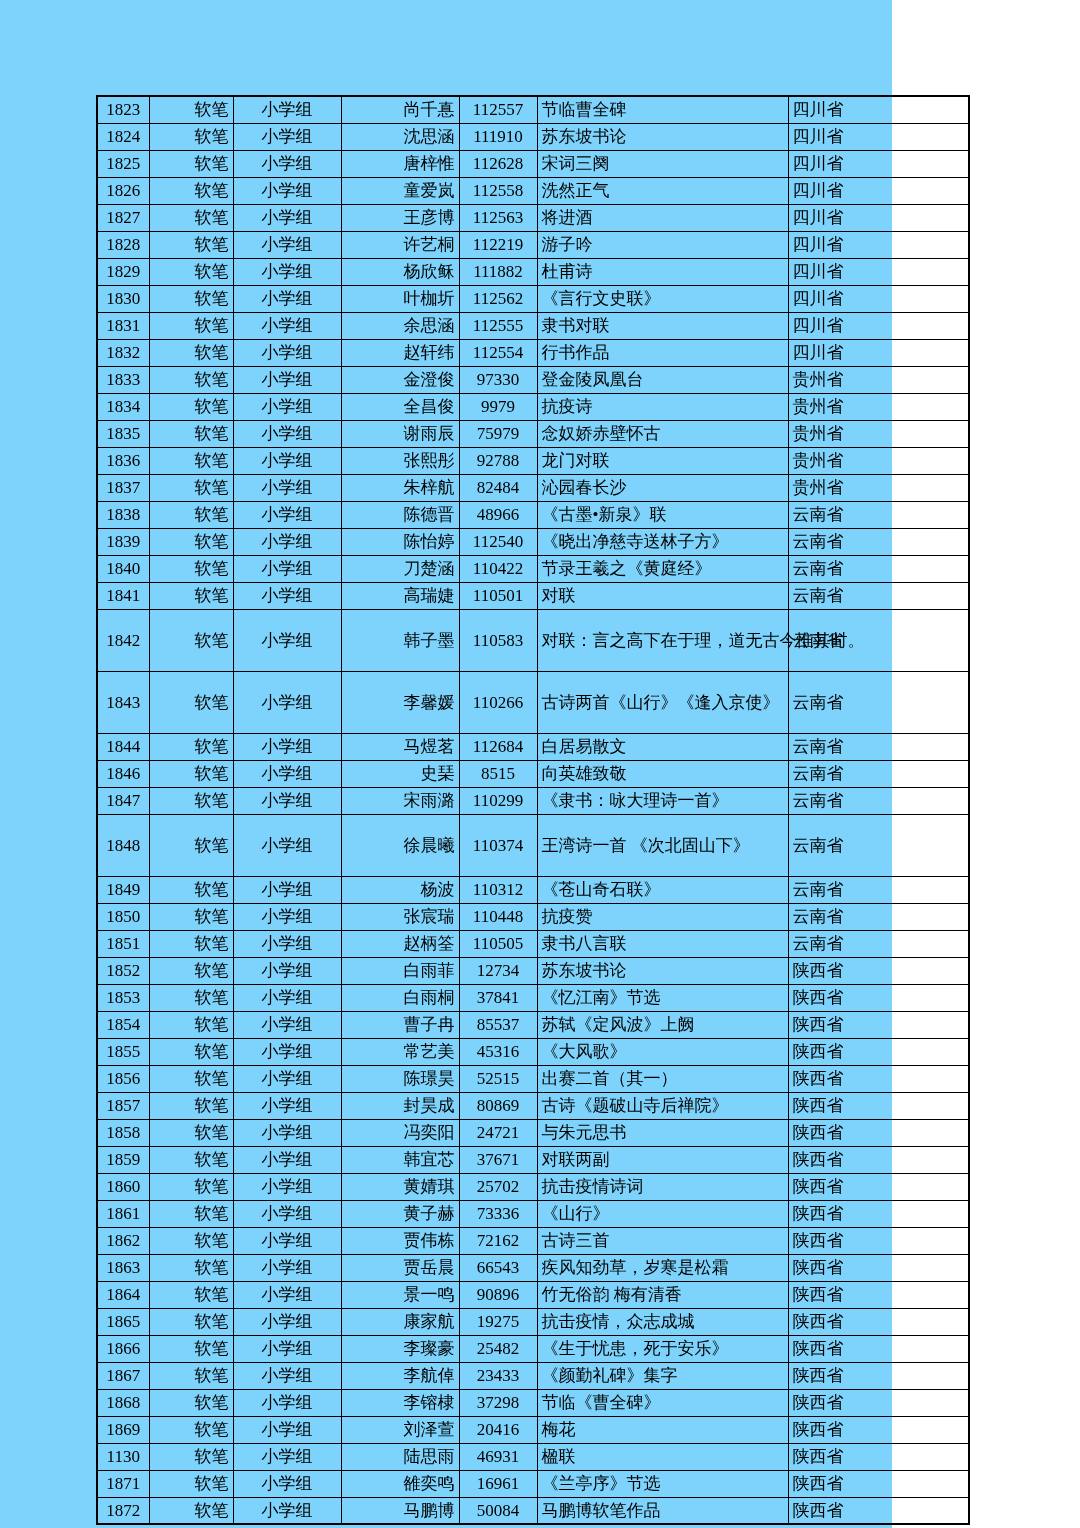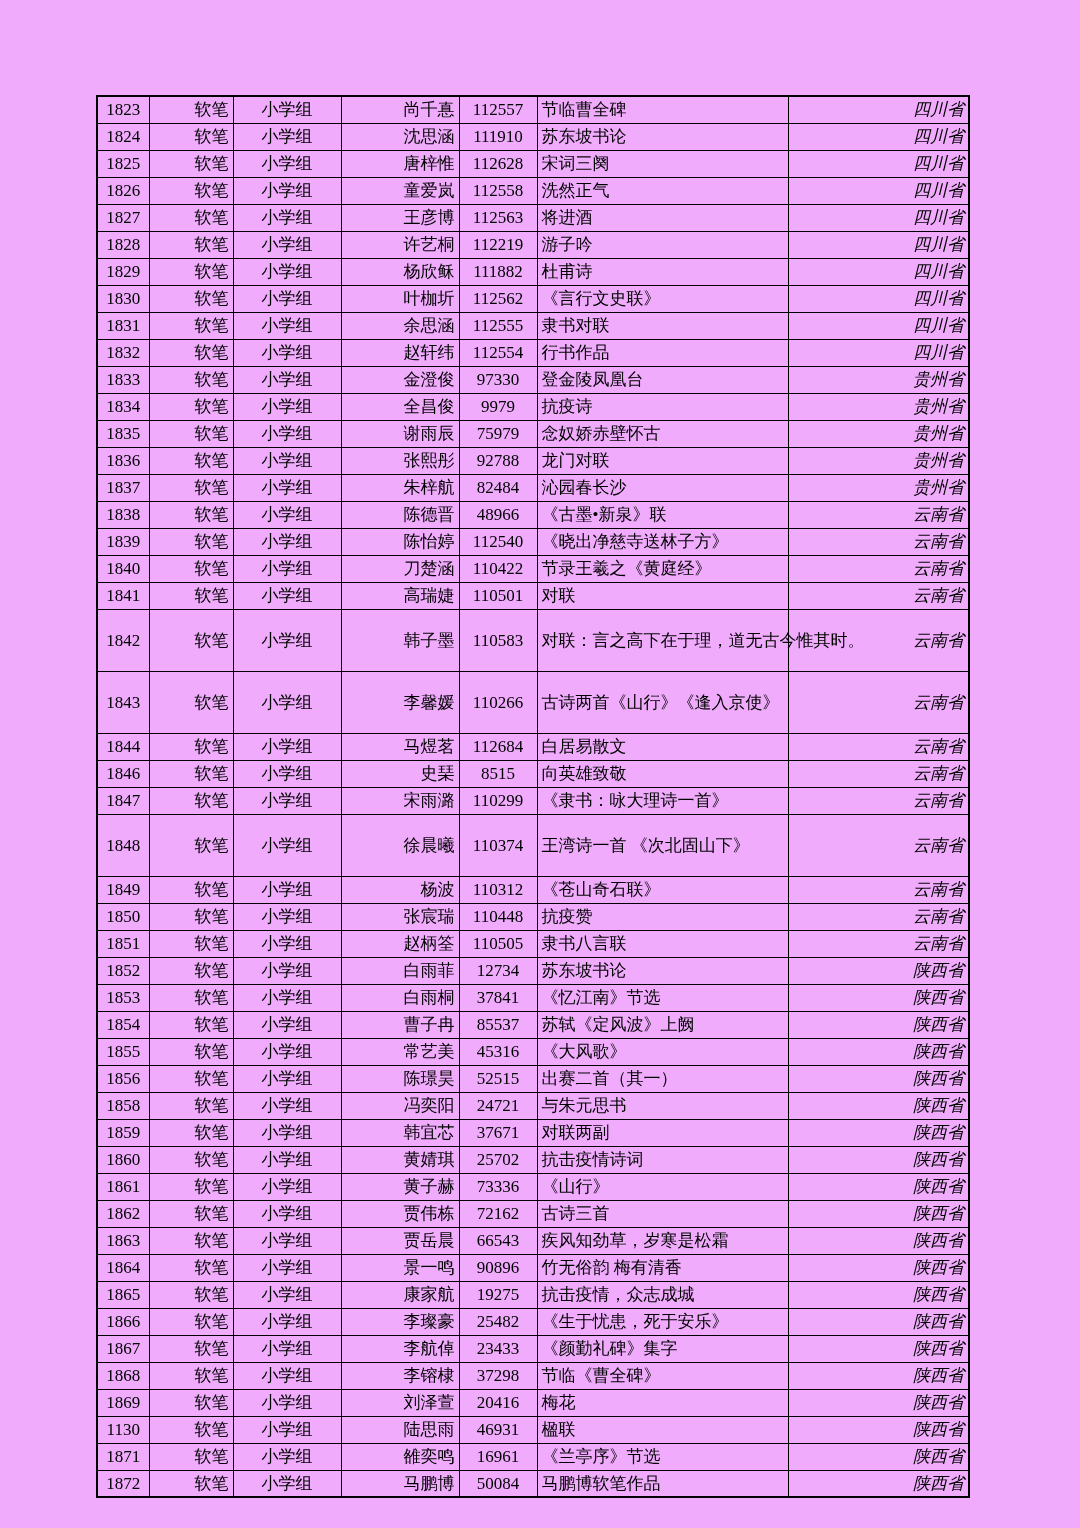--- a/index.html
+++ b/index.html
@@ -12,23 +12,23 @@
     height: 1528px;
     font-family: "Liberation Serif", "DejaVu Serif", serif;
     color: #000000;
     position: relative;
     overflow: hidden;
   }
   .page {
     position: absolute;
     left: 0;
     top: 0;
-    width: 1080px;
+    width: 892px;
     height: 1528px;
-    background: #f0abfc;
+    background: #7dd3fc;
   }
   .table-wrap {
     position: absolute;
     left: 96px;
     top: 95px;
     width: 872px;
   }
   table.roster {
     border-collapse: collapse;
     table-layout: fixed;
@@ -54,21 +54,21 @@
   col.c-num   { width: 78px; }
   col.c-work  { width: 251px; }
   col.c-prov  { width: 181px; }
 
   td.seq  { text-align: center; }
   td.cat  { text-align: right; }
   td.grp  { text-align: center; }
   td.name { text-align: right; }
   td.num  { text-align: center; }
   td.work { text-align: left; white-space: normal; }
-  td.prov { text-align: right; font-style: italic; }
+  td.prov { text-align: left; }
 
   tr.tall td {
     height: 62px;
   }
   tr.tall td.work {
     line-height: 27px;
     padding-top: 2px;
     padding-bottom: 2px;
   }
 
@@ -391,20 +391,29 @@
           <tr>
             <td class="seq">1856</td>
             <td class="cat">软笔</td>
             <td class="grp">小学组</td>
             <td class="name">陈璟昊</td>
             <td class="num">52515</td>
             <td class="work">出赛二首（其一）</td>
             <td class="prov">陕西省</td>
           </tr>
           <tr>
+            <td class="seq">1857</td>
+            <td class="cat">软笔</td>
+            <td class="grp">小学组</td>
+            <td class="name">封昊成</td>
+            <td class="num">80869</td>
+            <td class="work">古诗《题破山寺后禅院》</td>
+            <td class="prov">陕西省</td>
+          </tr>
+          <tr>
             <td class="seq">1858</td>
             <td class="cat">软笔</td>
             <td class="grp">小学组</td>
             <td class="name">冯奕阳</td>
             <td class="num">24721</td>
             <td class="work">与朱元思书</td>
             <td class="prov">陕西省</td>
           </tr>
           <tr>
             <td class="seq">1859</td>

